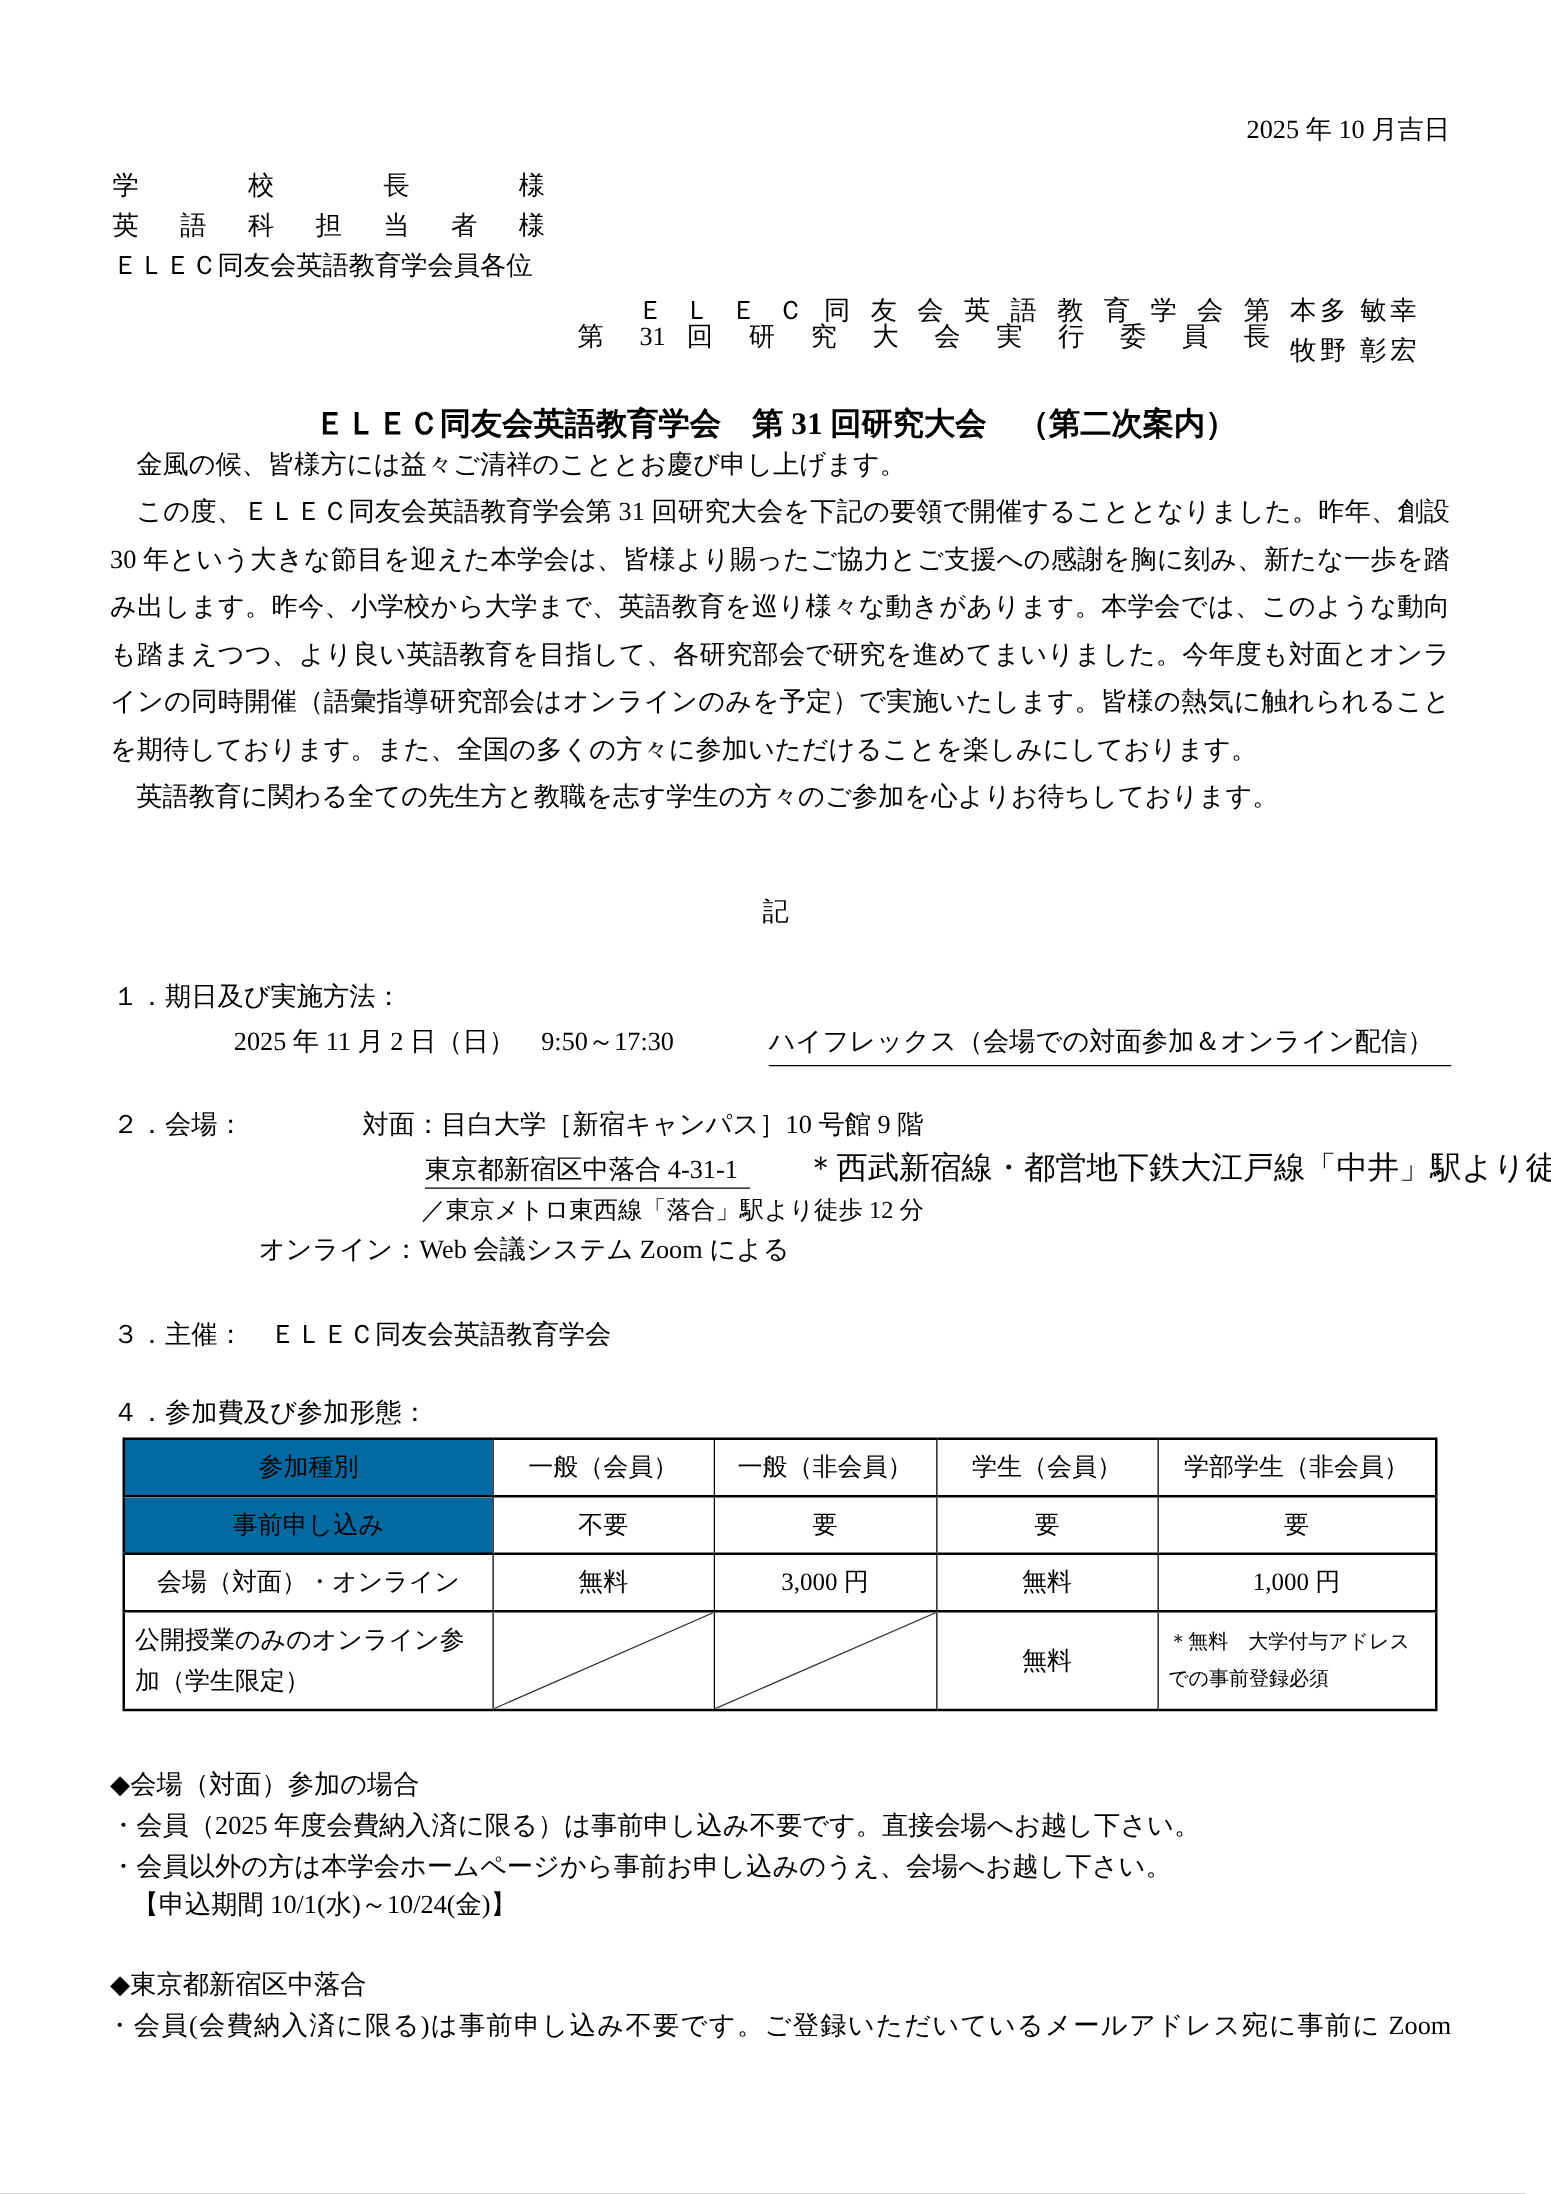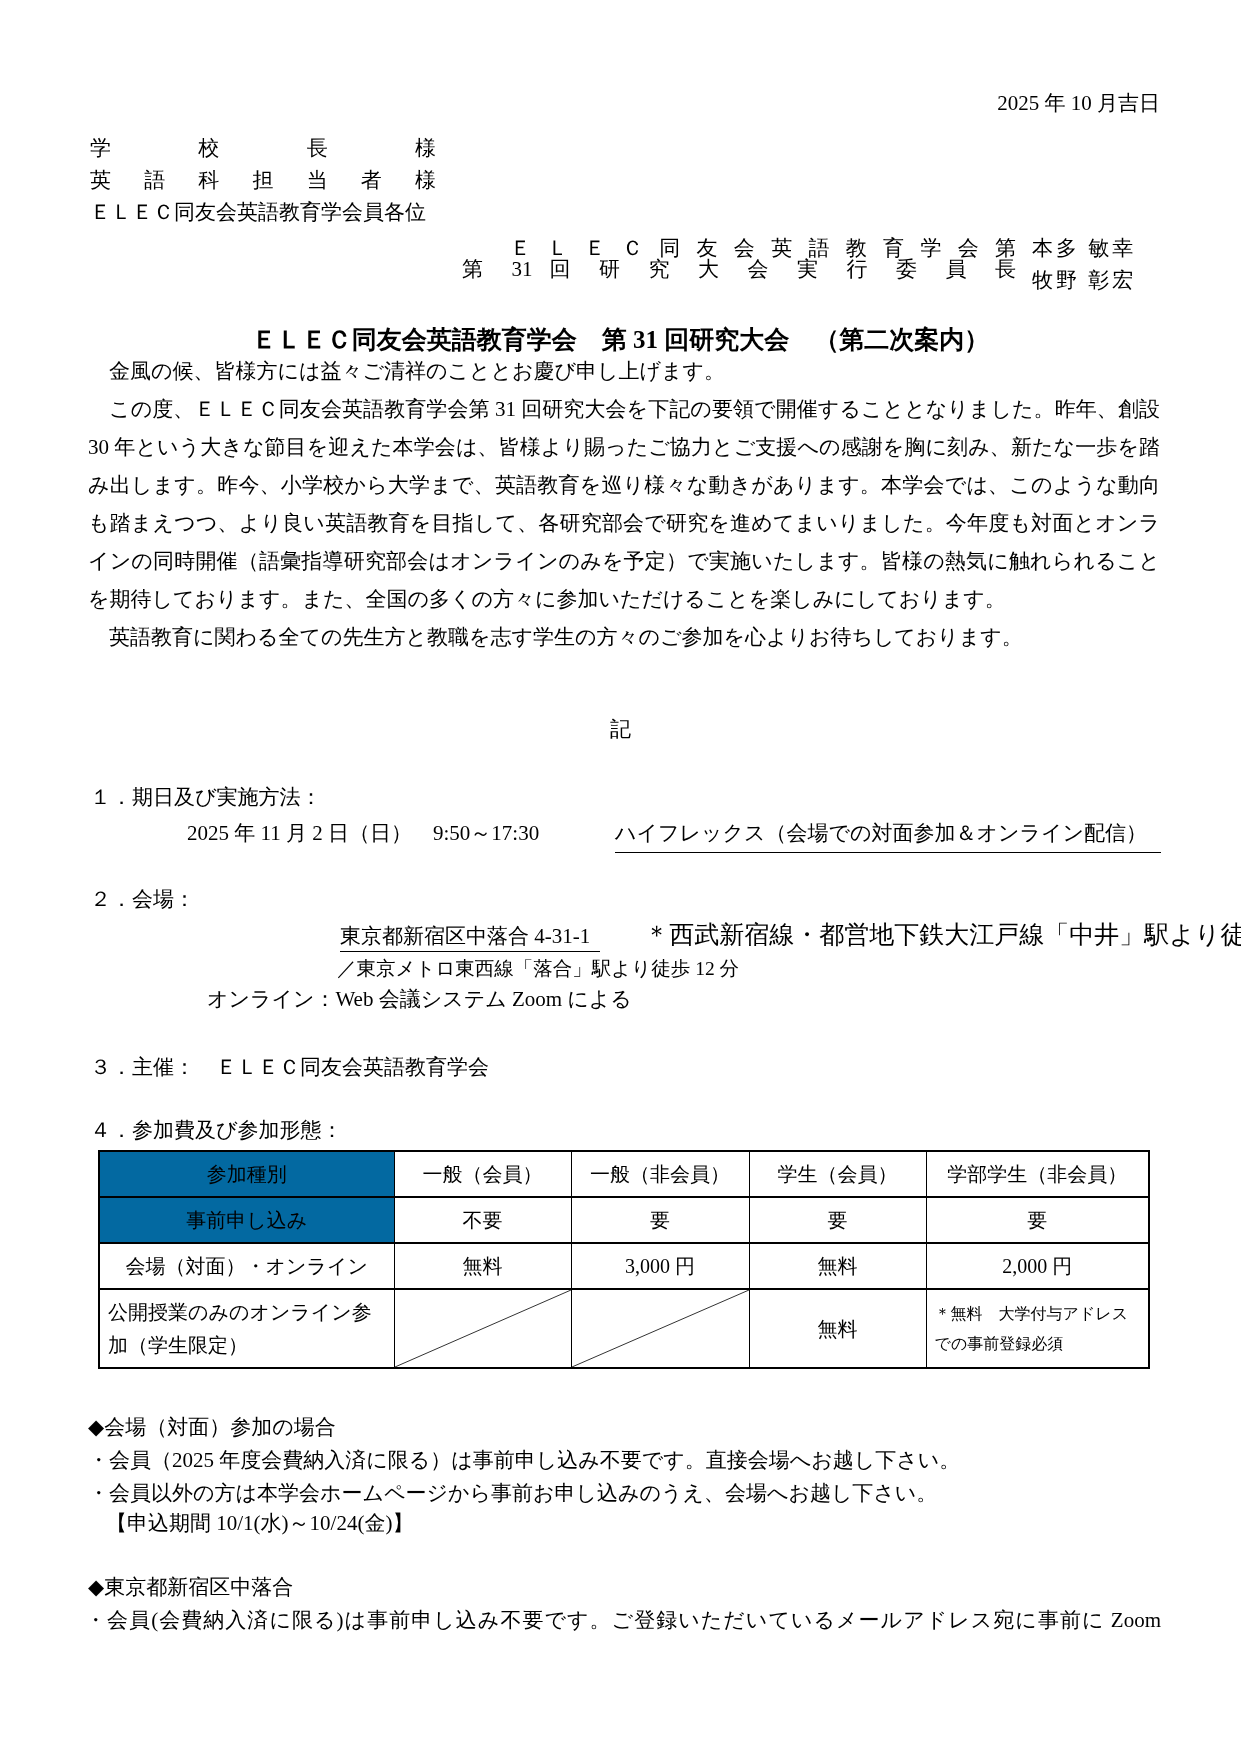--- a/index.html
+++ b/index.html
@@ -91,20 +91,21 @@
     <p>　英語教育に関わる全ての先生方と教職を志す学生の方々のご参加を心よりお待ちしております。</p>
   </div>
 
   <div class="abs record">記</div>
 
   <div class="abs item1label">１．期日及び実施方法：</div>
   <div class="abs item1date">2025 年 11 月 2 日（日）　9:50～17:30</div>
   <div class="abs item1fmt">ハイフレックス（会場での対面参加＆オンライン配信）</div>
 
   <div class="abs item2line">２．会場：</div>
+  <div class="abs item2venue">対面：目白大学［新宿キャンパス］10 号館 9 階</div>
   <div class="abs addr1">
     <span class="ul">東京都新宿区中落合 4-31-1</span><span class="note">＊西武新宿線・都営地下鉄大江戸線「中井」駅より徒歩 8 分</span>
   </div>
   <div class="abs addr2">／東京メトロ東西線「落合」駅より徒歩 12 分</div>
   <div class="abs online">オンライン：Web 会議システム Zoom による</div>
 
   <div class="abs item3label">３．主催：</div>
   <div class="abs item3value">ＥＬＥＣ同友会英語教育学会</div>
 
   <div class="abs item4label">４．参加費及び参加形態：</div>
@@ -130,21 +131,21 @@
       <td>不要</td>
       <td>要</td>
       <td>要</td>
       <td>要</td>
     </tr>
     <tr class="r3">
       <td>会場（対面）・オンライン</td>
       <td>無料</td>
       <td>3,000 円</td>
       <td>無料</td>
-      <td>2,000 円</td>
+      <td>1,000 円</td>
     </tr>
     <tr class="r4">
       <td class="lft">公開授業のみのオンライン参加（学生限定）</td>
       <td class="diag">
         <svg viewBox="0 0 100 100" preserveAspectRatio="none">
               <line x1="0" y1="100" x2="100" y2="0" stroke="#333" stroke-width="1" vector-effect="non-scaling-stroke"></line>
             </svg>
       </td>
       <td class="diag">
         <svg viewBox="0 0 100 100" preserveAspectRatio="none">

